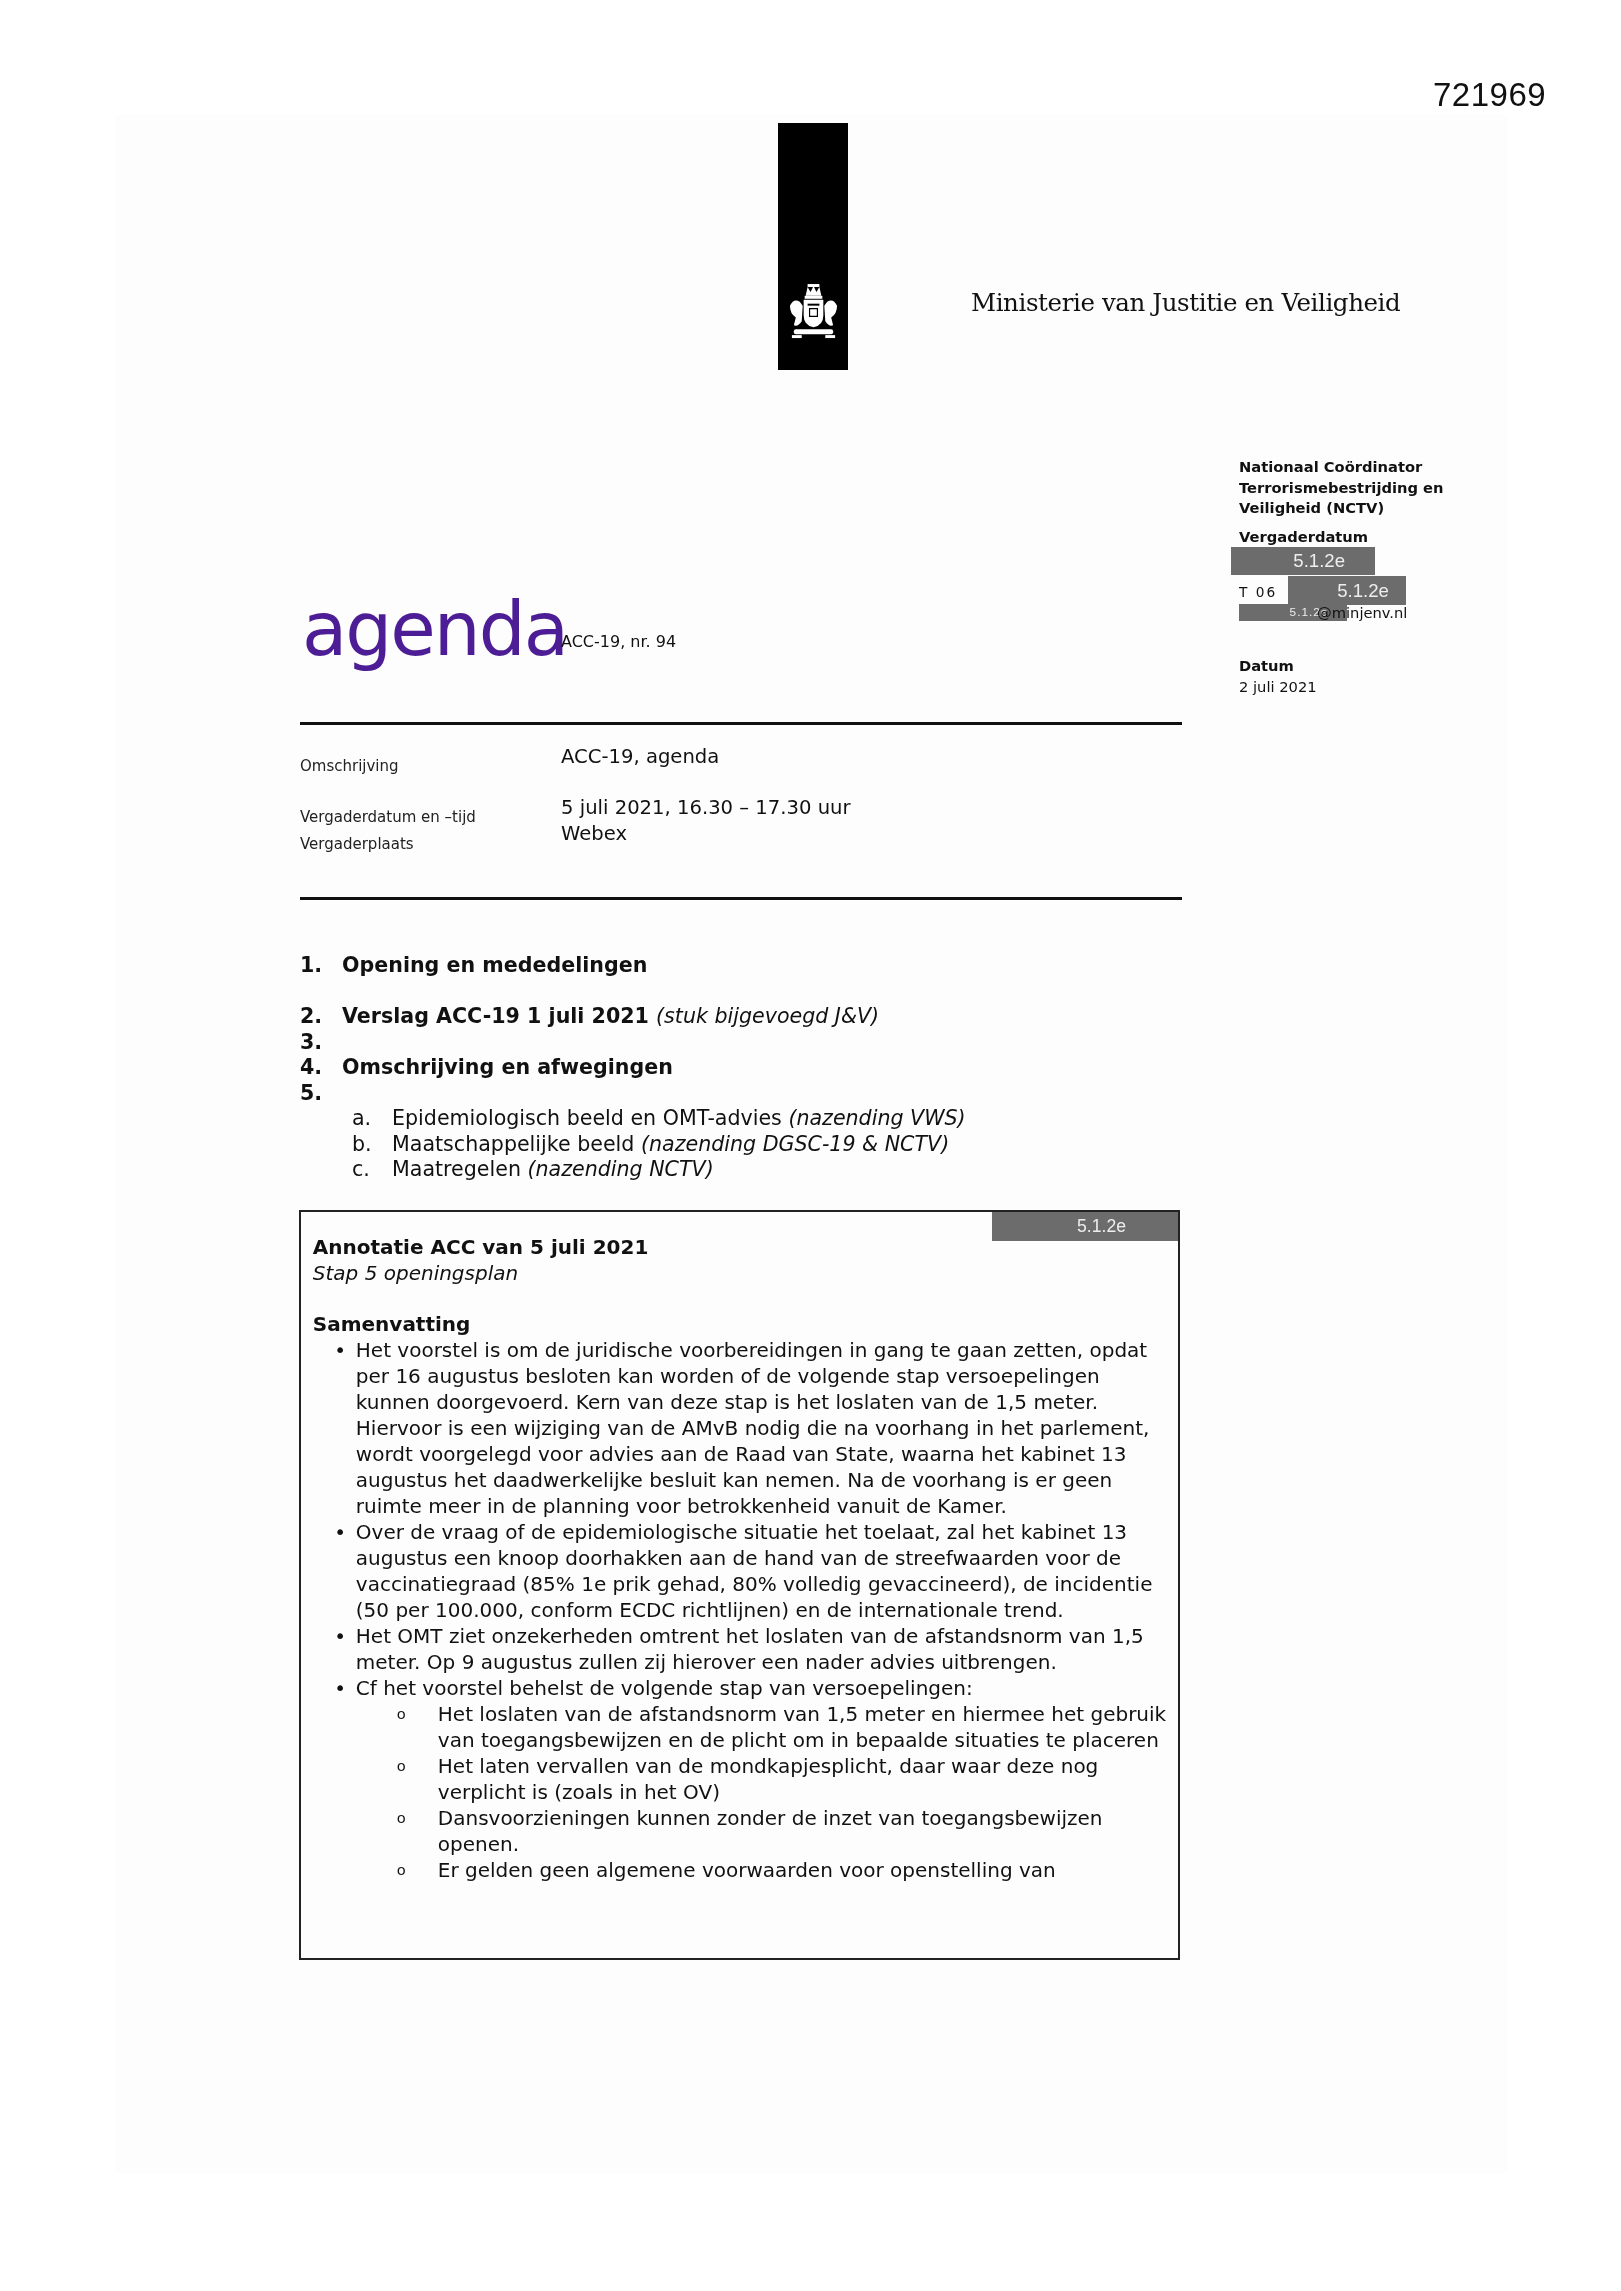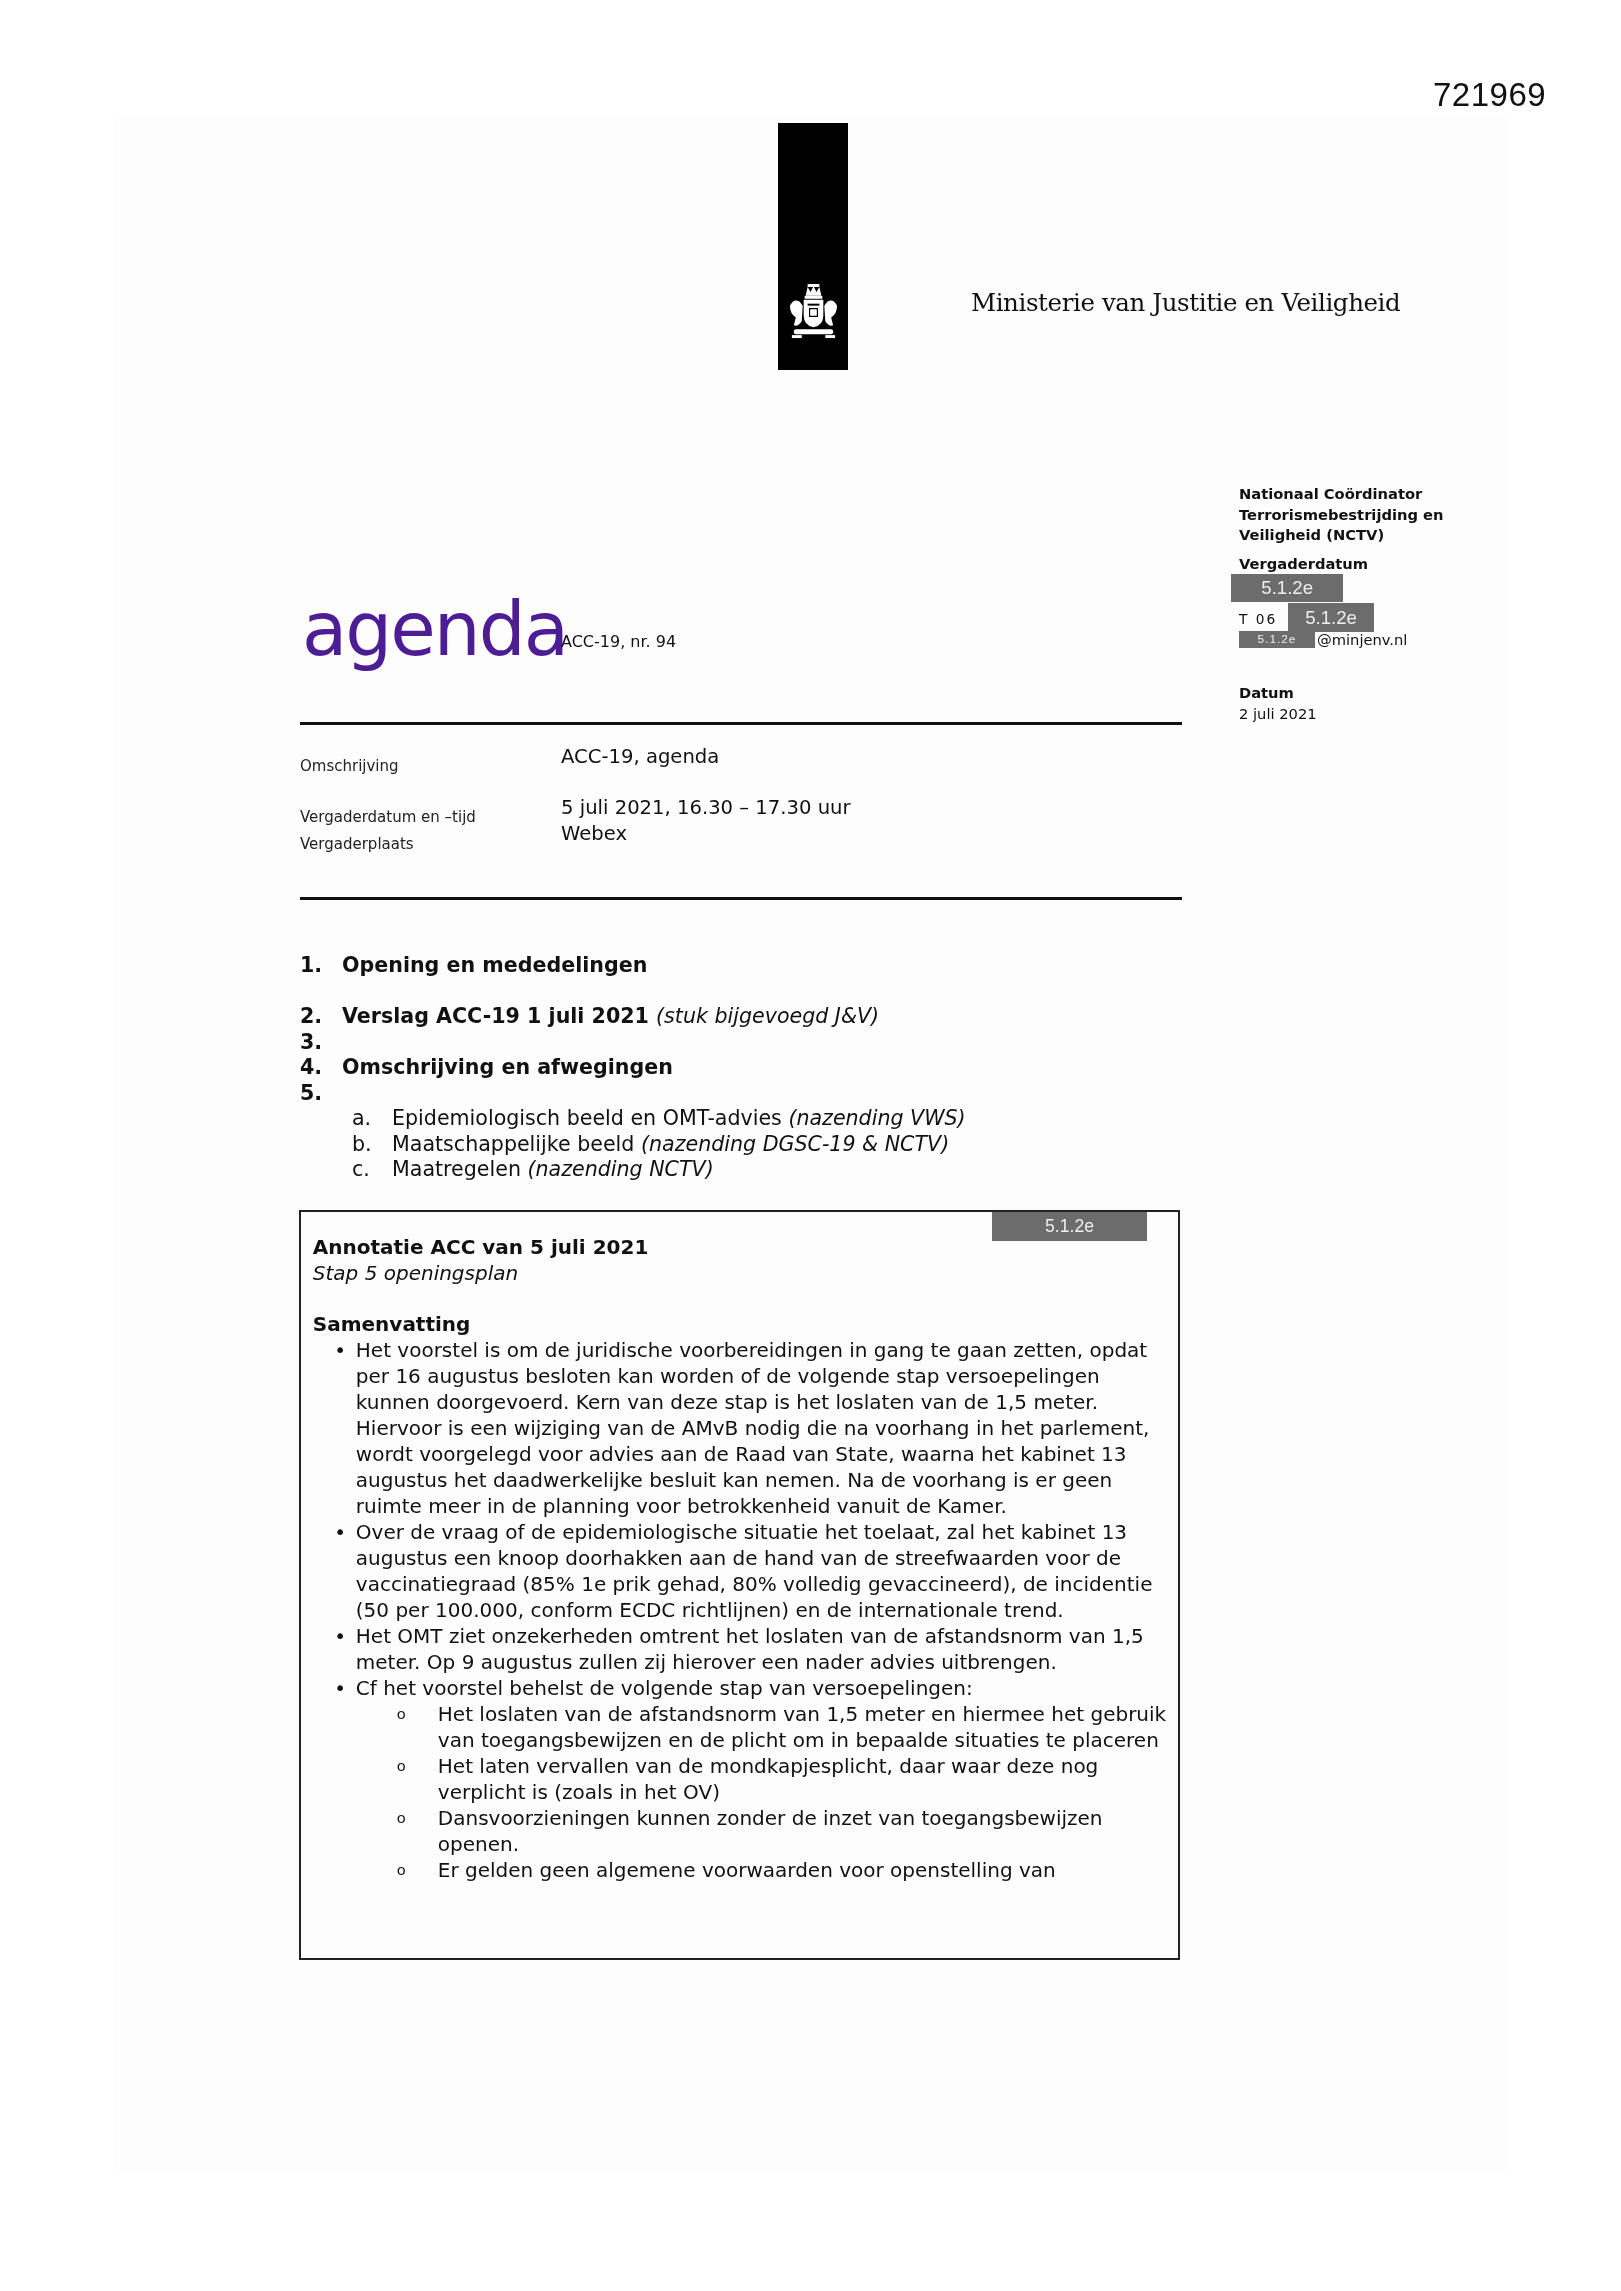--- a/index.html
+++ b/index.html
@@ -24,27 +24,27 @@
   .logo-crest {
     position:absolute; left:7.8px; top:159px; width:55px; height:63px;
   }
   .ministry-name {
     position:absolute; left:971px; top:288px;
     font-family:"DejaVu Serif", "Liberation Serif", serif; font-size:24.5px;
     color:#111; letter-spacing:-0.4px;
   }
 
   
-  .side { position:absolute; left:1239px; top:484px; width:255px;
+  .side { position:absolute; left:1239px; top:457px; width:255px;
     font-family:"DejaVu Sans", sans-serif; font-size:14.7px; line-height:20.6px; color:#111; }
   .side .org { font-weight:bold; }
   .side .label { font-weight:bold; margin-top:7.8px; }
   .redact {
     display:inline-block; background:#6c6c6c; color:#eee;
-    font-family:"Liberation Sans", sans-serif; text-align:center;
+    font-family:"Liberation Sans", sans-serif; text-align:center;padding-left:32px;
   }
   .contact-row { position:relative; height:29px; }
   .r1 { position:absolute; left:-7.8px; top:0; width:112px; height:27.4px; font-size:18.6px; line-height:27.4px; }
   .phone-row { position:relative; height:27.4px; }
   .phone-prefix { position:absolute; left:0; top:5.9px; font-size:13.7px; letter-spacing:2px; }
   .r2 { position:absolute; left:49px; top:0; width:86px; height:29px; font-size:18.6px; line-height:29px; }
   .mail-row { position:relative; height:19.6px; }
   .r3 { position:absolute; left:0; top:0; width:76px; height:17.6px; font-size:11.8px; line-height:17.6px; letter-spacing:1px; }
   .mail-suffix { position:absolute; left:78px; top:0; font-size:14.7px; line-height:18.6px; }
   .side .date-label { margin-top:33px; font-weight:bold; }

